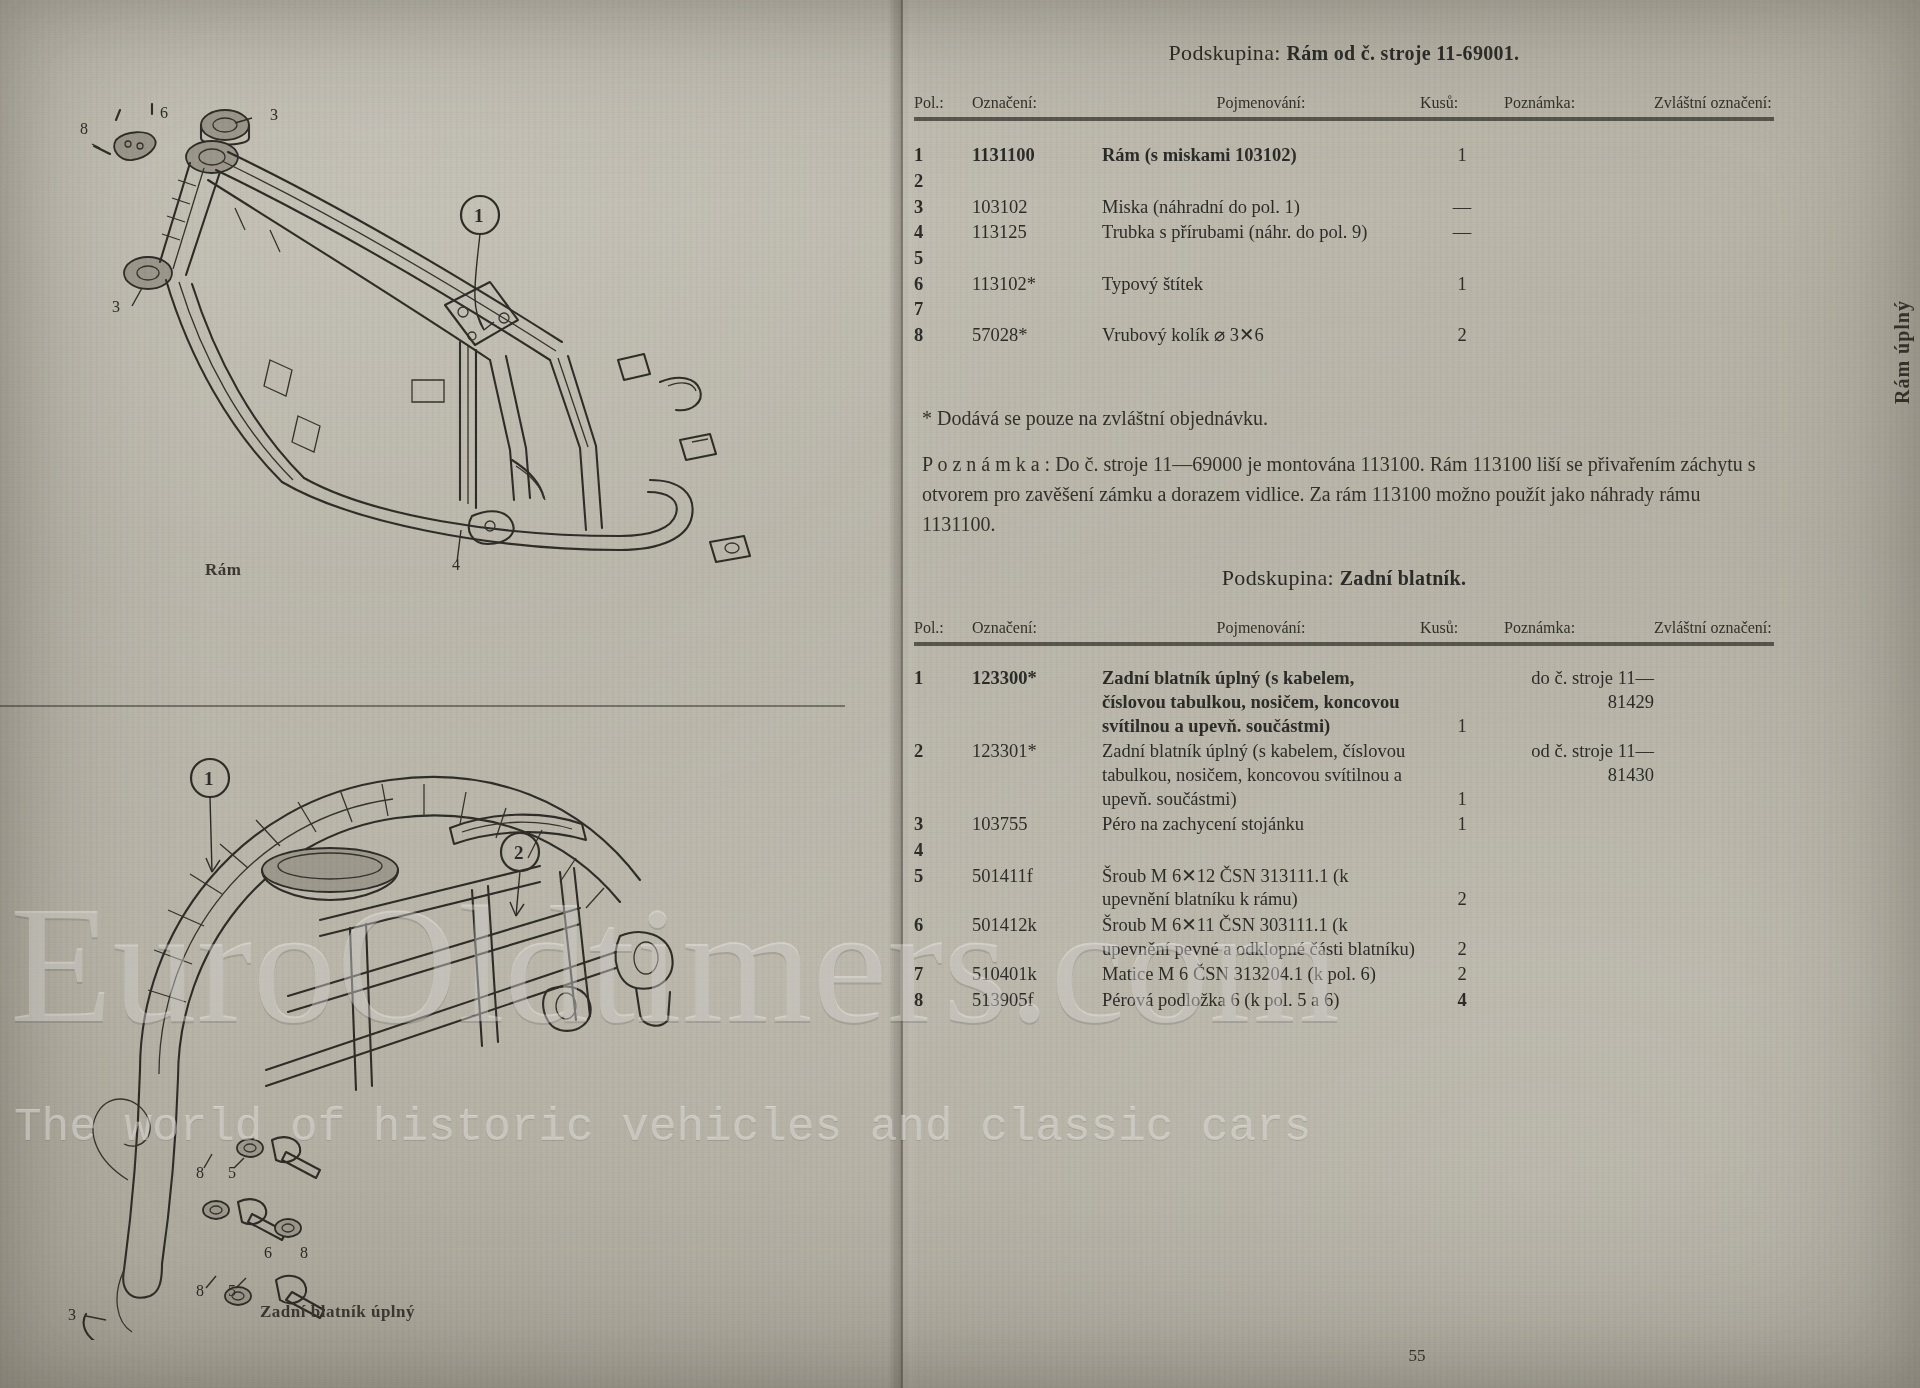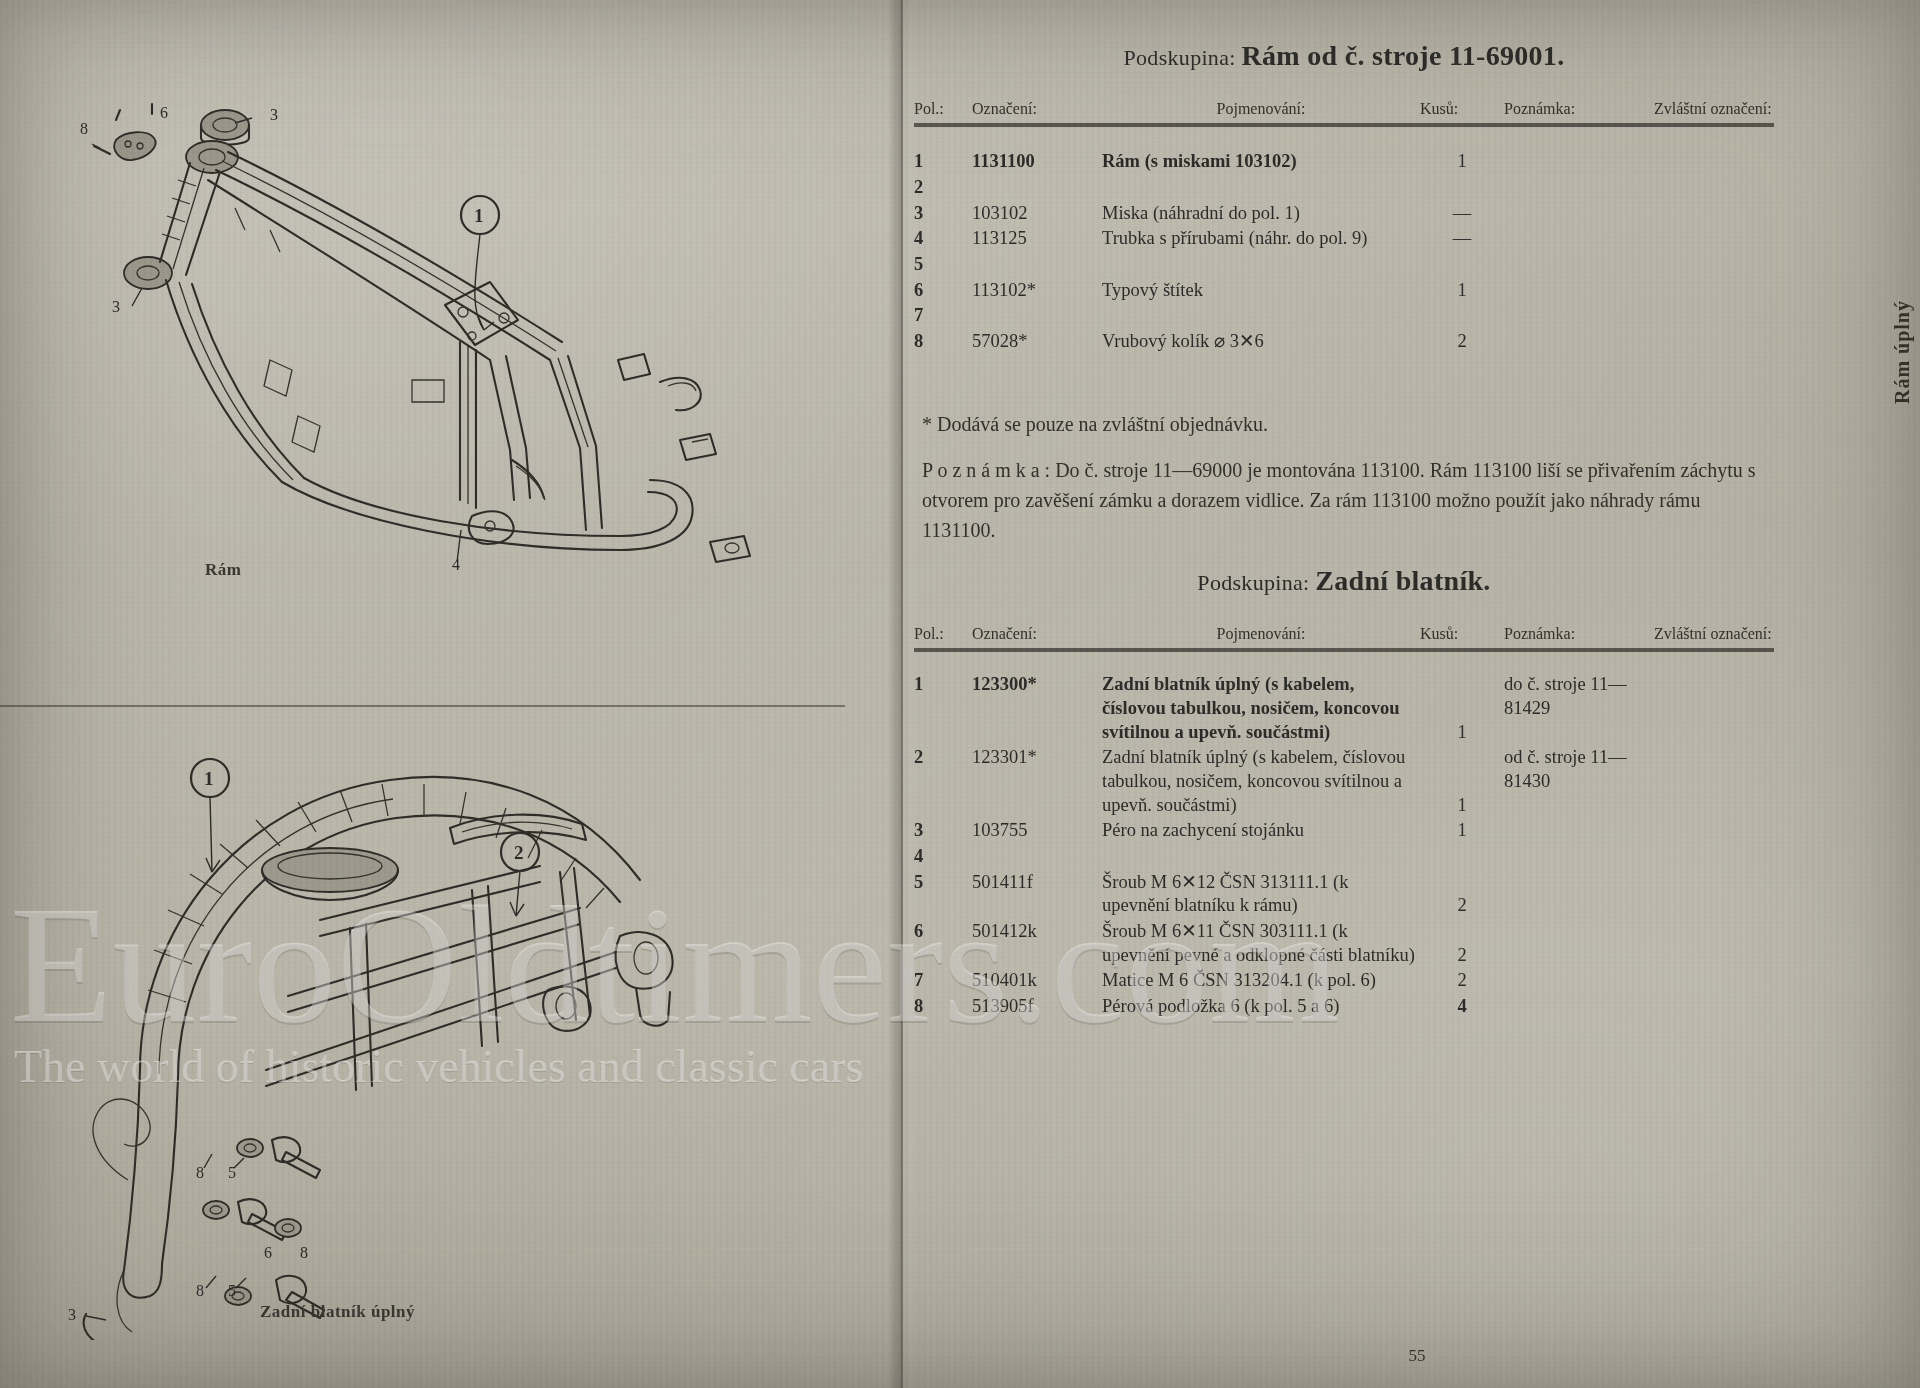--- a/index.html
+++ b/index.html
@@ -66,21 +66,21 @@
   .num-txt{font-family:"Liberation Serif",serif;font-size:16px;fill:#2b2b28;}
 
   
   .right-page{position:absolute;left:914px;top:0;width:1006px;height:1388px;}
   .grp-title{
     text-align:center;
     font-size:22px;
     letter-spacing:.3px;
   }
   .grp-title .lbl{font-weight:normal;}
-  .grp-title .val{font-weight:bold;font-size:28px;}
+  .grp-title .val{font-weight:bold;font-size:20px;}
   table.parts{
     width:100%;
     border-collapse:collapse;
     font-size:18.5px;
   }
   table.parts th{
     font-weight:normal;
     font-size:16px;
     text-align:left;
     vertical-align:bottom;
@@ -92,21 +92,21 @@
   }
   table.parts td{
     vertical-align:top;
     padding:1px 0;
     line-height:1.28;
   }
   .c-pol{width:58px;text-align:left;font-weight:bold;padding-left:10px;}
   .c-desig{width:130px;}
   .c-name{}
   .c-qty{width:84px;text-align:center;}
-  .c-note{width:150px;}
+  .c-note{width:150px;text-align:right;}
   .c-spec{width:120px;}
   .th-spec{font-size:14px;line-height:1.15;}
   .footnotes{
     font-size:20px;
     line-height:1.5;
     color:#32302a;
   }
   .footnotes .star{letter-spacing:0;}
   .note-lead{letter-spacing:2px;}
   .side-vert{
@@ -136,22 +136,22 @@
   .wm-main{
     position:absolute;left:10px;top:880px;
     font-family:"Liberation Serif",serif;
     font-size:168px;
     line-height:1;
     color:rgba(255,255,255,0.34);
     text-shadow:0 2px 0 rgba(70,66,58,0.18);
     white-space:nowrap;
   }
   .wm-sub{
-    position:absolute;left:14px;top:1040px;
-    font-family:Liberation Serif, serif;
+    position:absolute;left:14px;top:1102px;
+    font-family:Liberation Mono, monospace;
     font-size:46px;
     color:rgba(255,255,255,0.42);
     text-shadow:0 1px 0 rgba(70,66,58,0.18);
     white-space:nowrap;
   }
 </style>
 </head>
 <body>
 
 <div class="page"></div>

